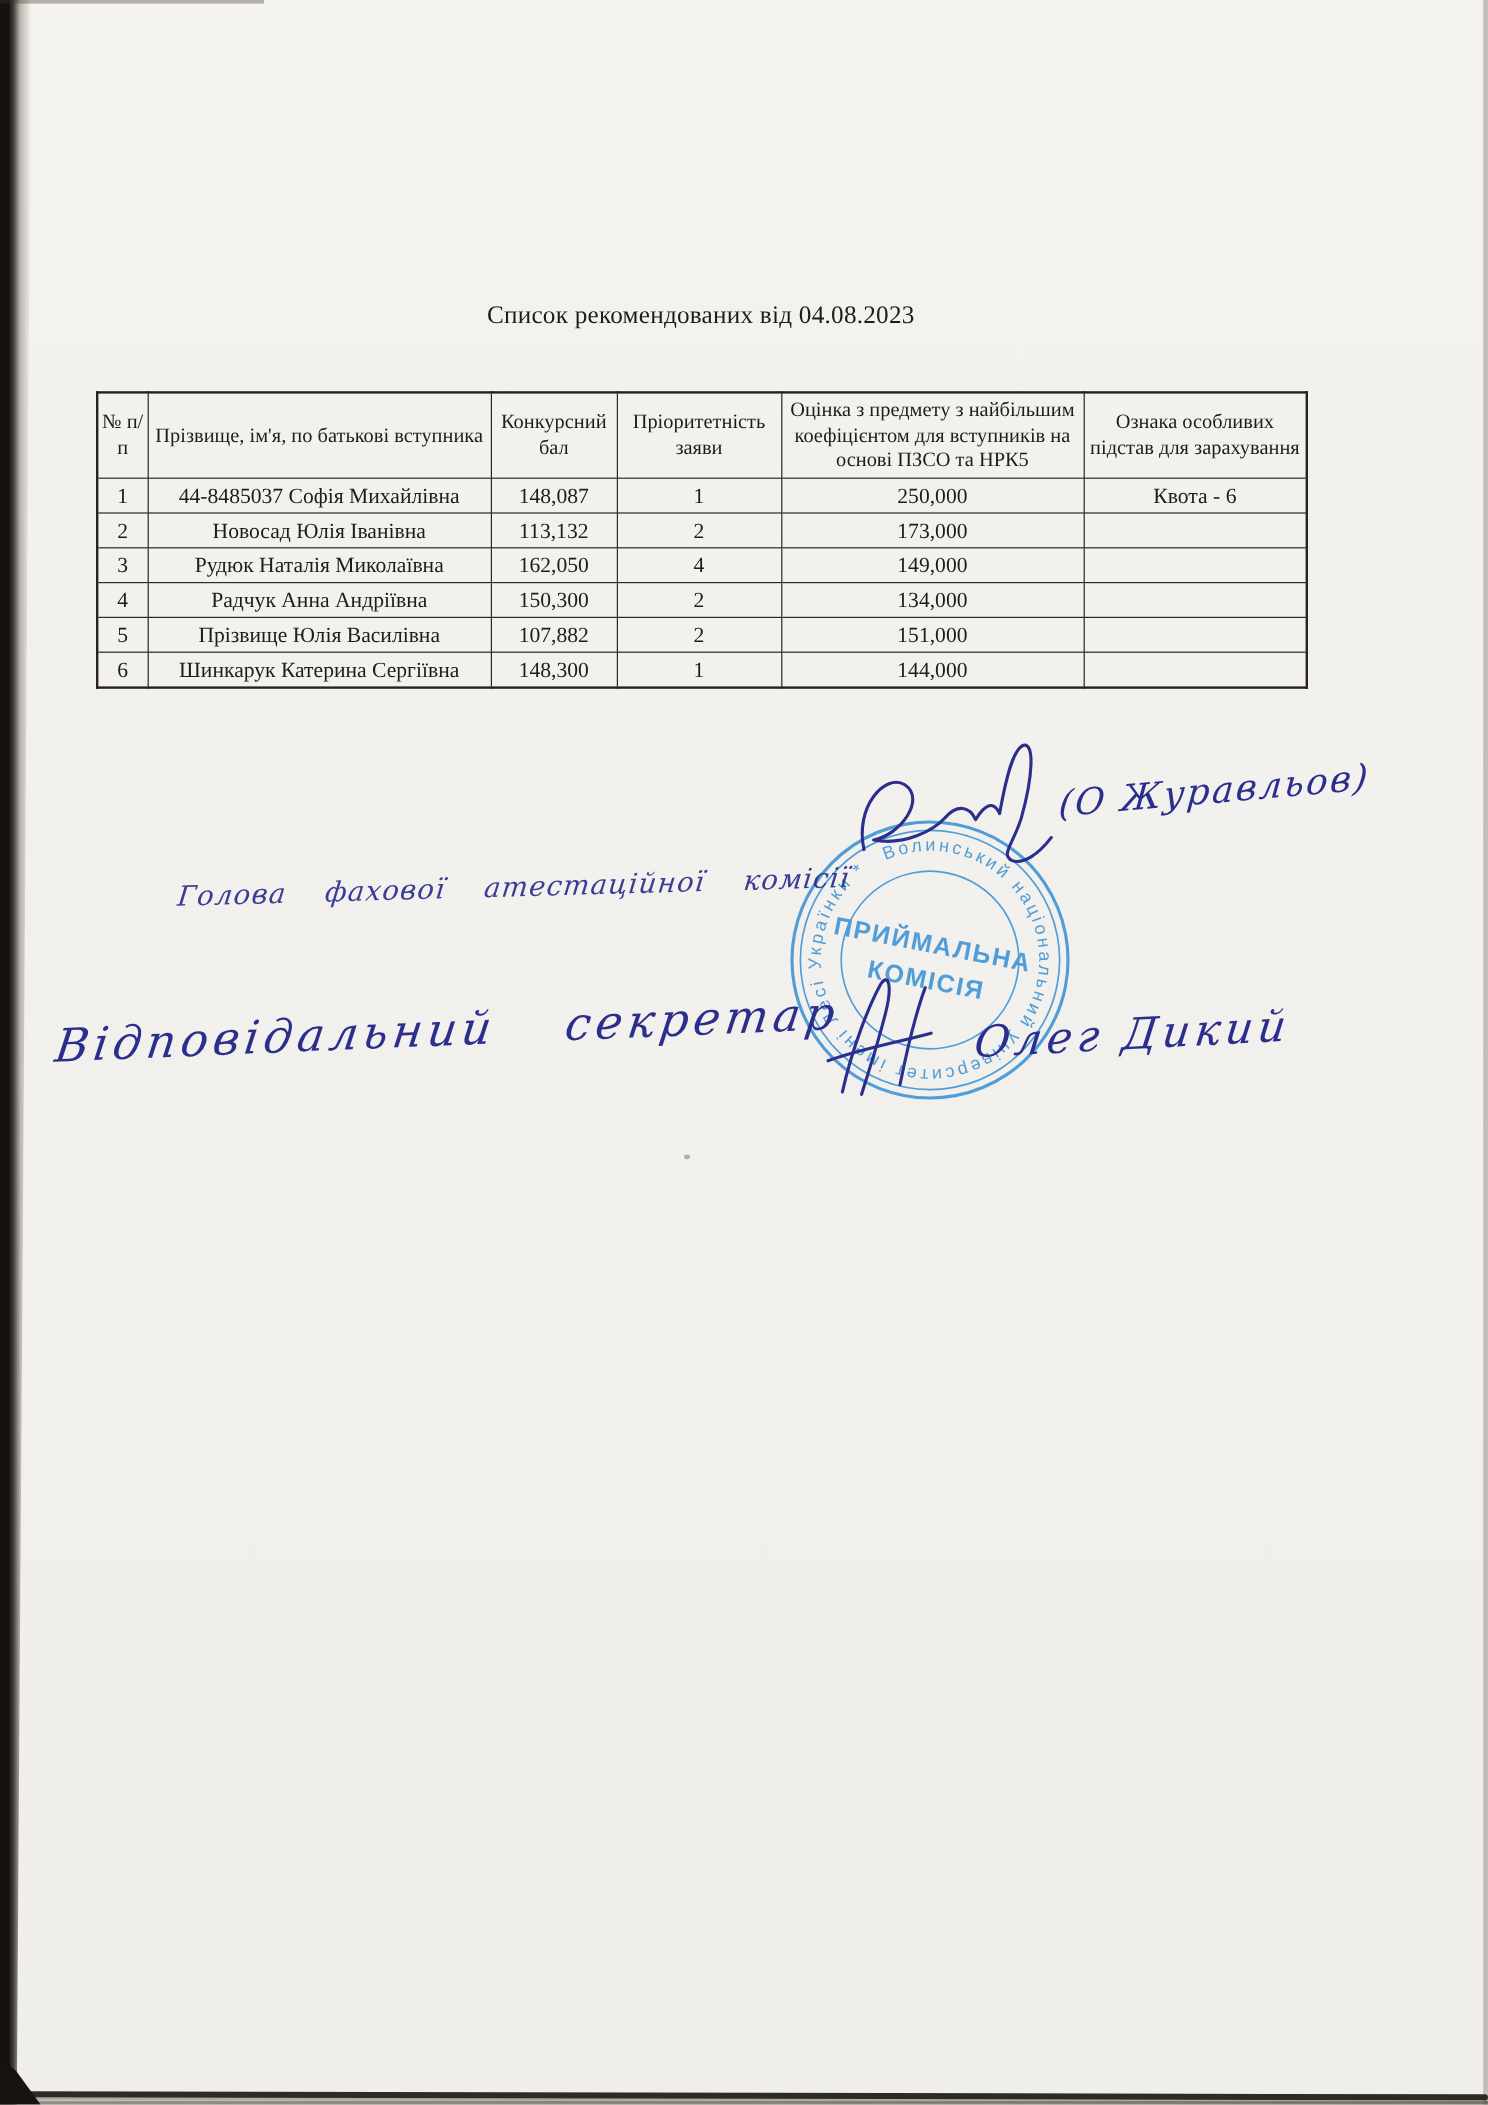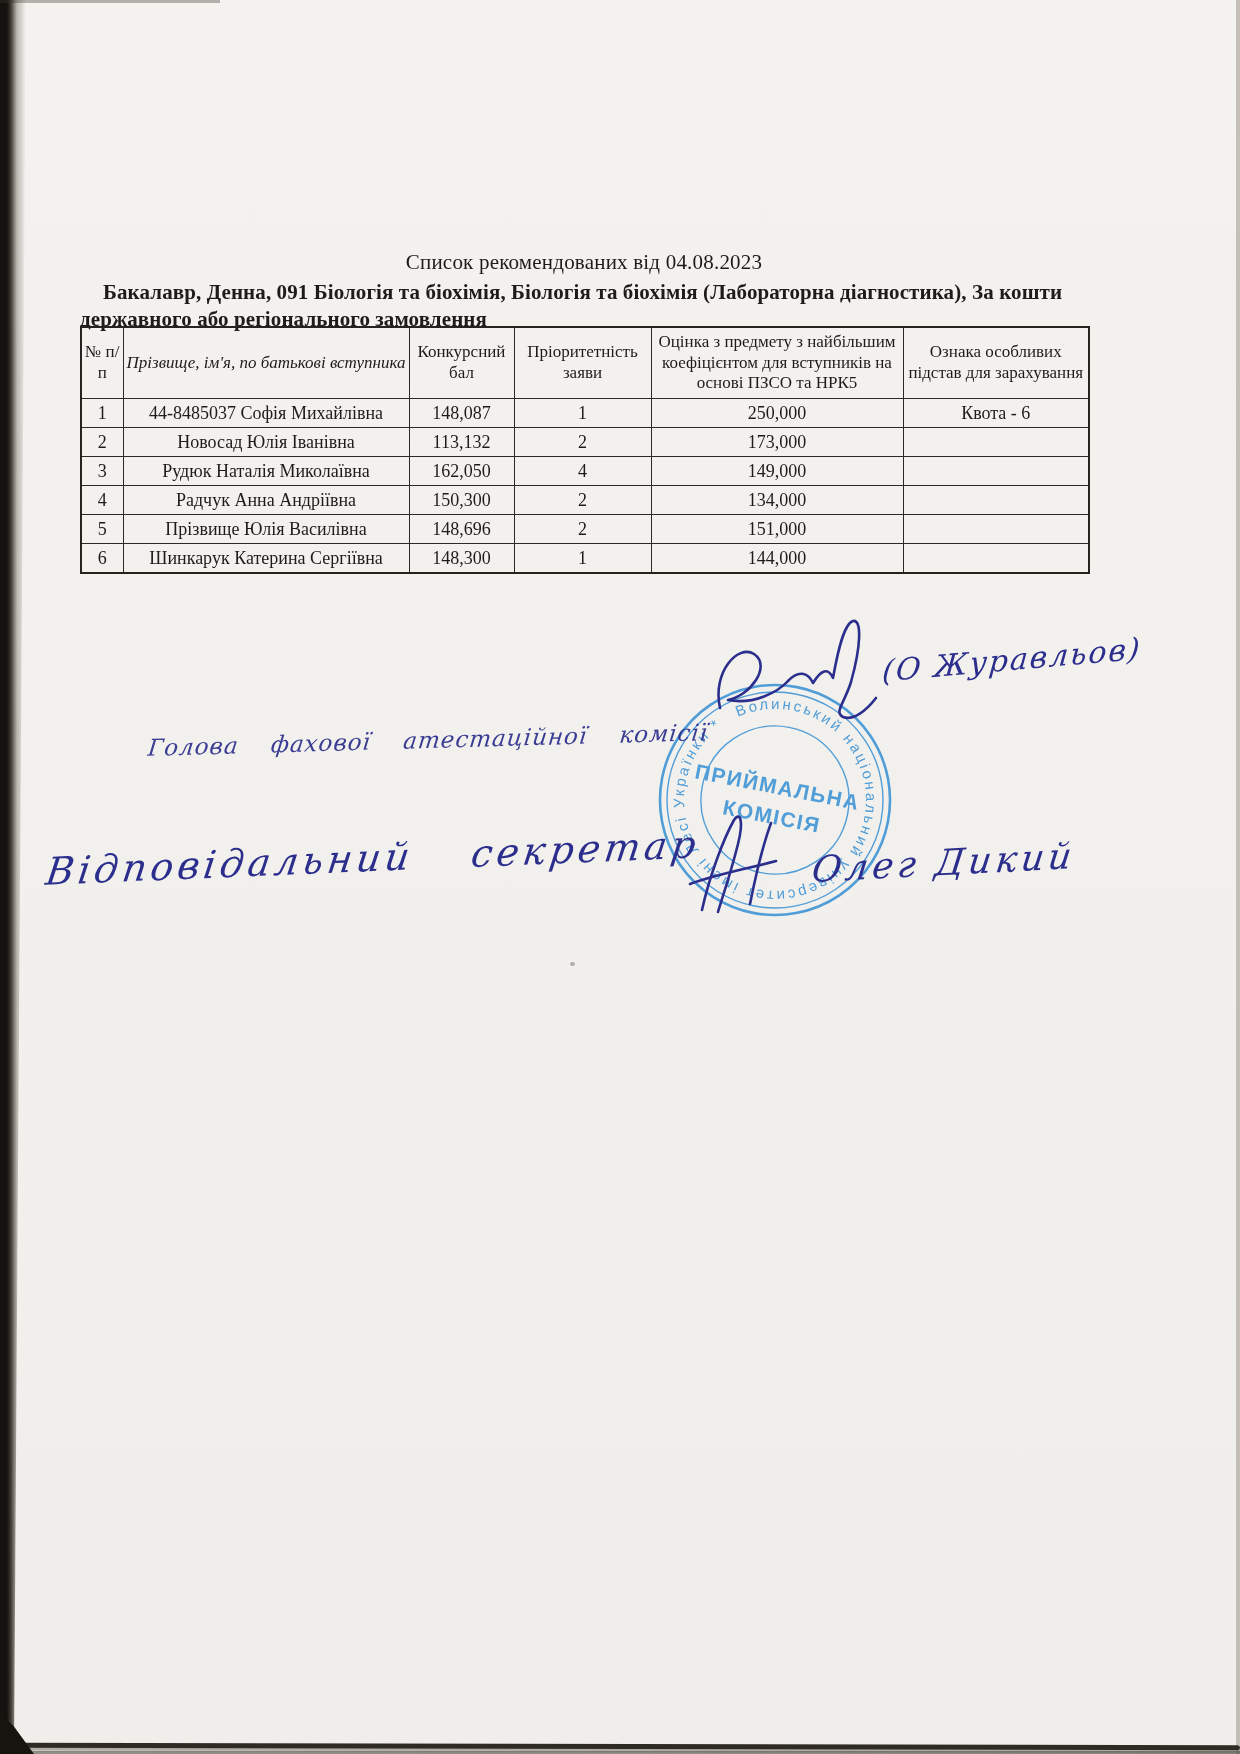--- a/index.html
+++ b/index.html
@@ -26,21 +26,21 @@
     font-size:21px;font-weight:normal;text-align:center;letter-spacing:.2px;}
   .doc-subtitle{position:absolute;left:80px;top:279px;width:1014px;margin:0;
     font-size:21px;font-weight:bold;line-height:1.27;text-indent:23px;letter-spacing:.1px;}
   table.rec{position:absolute;left:80px;top:326px;width:1008px;border-collapse:collapse;
     table-layout:fixed;background:transparent;}
   table.rec th,table.rec td{border:1.6px solid #2b2925;}
   table.rec{border:2px solid #26231f;}
   table.rec th{font-weight:normal;font-size:17px;line-height:1.22;text-align:center;
     vertical-align:middle;padding:3px 2px;height:64px;}
   th.th-num{font-size:15px;line-height:1.3;}
-  th.th-name{font-size:16.5px;padding:3px 1px;font-style:italic;}
+  th.th-name{font-size:16.5px;padding:3px 1px;}
   table.rec td{font-size:18px;text-align:center;height:28px;padding:0 3px;vertical-align:middle;}
   td.cell-name{text-align:left;padding-left:6px;}
   
   .hw{position:absolute;font-family:"DejaVu Serif",serif;font-style:italic;color:#2b2e8c;
     white-space:nowrap;}
   .hw-head-label{left:148px;top:727px;font-size:23px;word-spacing:24px;letter-spacing:1px;
     transform:rotate(-1.6deg) skewX(-8deg);opacity:.92;}
   .hw-head-name{left:882px;top:642px;font-size:30px;letter-spacing:2px;
     transform:rotate(-5deg) skewX(-10deg);}
   .hw-sec-label{left:46px;top:836px;font-size:38px;word-spacing:42px;letter-spacing:4px;
@@ -61,21 +61,20 @@
 
   <div class="edge-left"></div>
   <div class="edge-top"></div>
   <div class="edge-right"></div>
   <div class="edge-bottom"></div>
   <div class="edge-bottom2"></div>
   <div class="corner-bl"></div>
   <div class="speck"></div>
 
   <p class="doc-title">Список рекомендованих від 04.08.2023</p>
-  <p class="doc-subtitle">Бакалавр, Денна, 091 Біологія та біохімія, Біологія та біохімія (Лабораторна діагностика), За кошти державного або регіонального замовлення</p>
 
   <table class="rec">
     <colgroup>
       <col style="width:42px">
         <col style="width:286px">
         <col style="width:105px">
       <col style="width:137px">
         <col style="width:252px">
         <col style="width:186px">
     </colgroup>
@@ -118,21 +117,21 @@
         <td>4</td>
         <td class="cell-name">Радчук Анна Андріївна</td>
         <td>150,300</td>
         <td>2</td>
         <td>134,000</td>
         <td></td>
       </tr>
       <tr>
         <td>5</td>
         <td class="cell-name">Прізвище Юлія Василівна</td>
-        <td>148,696</td>
+        <td>107,882</td>
         <td>2</td>
         <td>151,000</td>
         <td></td>
       </tr>
       <tr>
         <td>6</td>
         <td class="cell-name">Шинкарук Катерина Сергіївна</td>
         <td>148,300</td>
         <td>1</td>
         <td>144,000</td>

